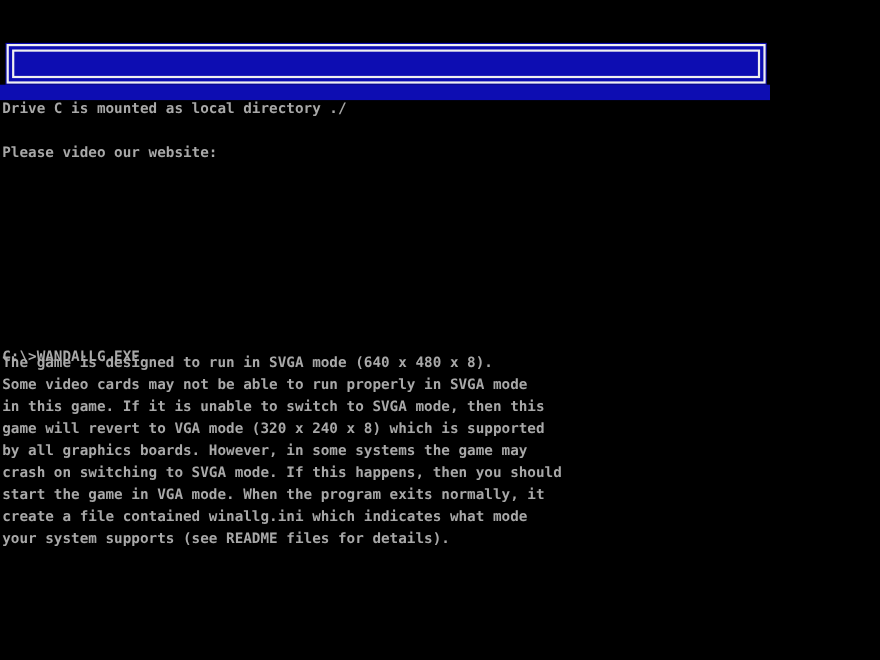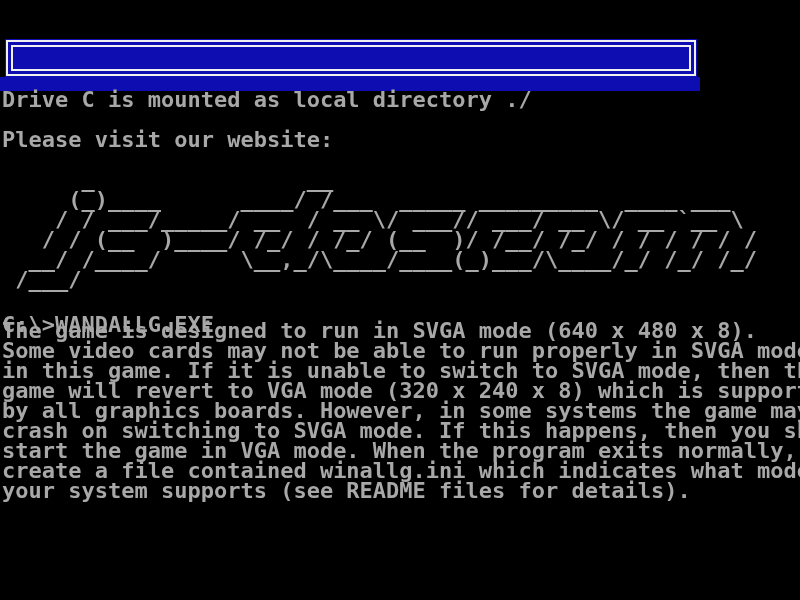--- a/index.html
+++ b/index.html
@@ -60,21 +60,21 @@
     width: 700px;
     height: 14px;
     background: #0d0db2;
   }
   
   .line {
     position: absolute;
     left: 2px;
     margin: 0;
     font-family: "DejaVu Sans Mono", "Liberation Mono", monospace;
-    font-size: 22px;
+    font-size: 13px;
     font-weight: bold;
     line-height: 20px;
     color: #a8a8a8;
     white-space: pre;
   }
   .mount   { top: 90px; }
   .website { top: 130px; }
   .art     { top: 170px; }
   .command { top: 315px; }
   .info    { top: 321px; }
@@ -98,28 +98,22 @@
           <span class="team">The DOSBox Team</span><span class="url">http://www.dosbox.com</span>
         </div>
       </div>
     </div>
   </div>
 
   <div class="banner-strip"></div>
 
   <pre class="line mount">Drive C is mounted as local directory ./</pre>
 
-  <pre class="line website">Please visit our website:</pre>
+  <pre class="line website">Please video our website:</pre>
 
-  <pre class="line art">      _                __
-     (_)____      ____/ /___  _____ _________  ____ ___
-    / / ___/_____/ __  / __ \/ ___// ___/ __ \/ __ `__ \
-   / / (__  )____/ /_/ / /_/ (__  )/ /__/ /_/ / / / / / /
-  __/ /____/      \__,_/\____/____(_)___/\____/_/ /_/ /_/
- /___/</pre>
 
   <pre class="line command">C:\&gt;WANDALLG.EXE</pre>
 
   <pre class="line info">The game is designed to run in SVGA mode (640 x 480 x 8).
 Some video cards may not be able to run properly in SVGA mode
 in this game. If it is unable to switch to SVGA mode, then this
 game will revert to VGA mode (320 x 240 x 8) which is supported
 by all graphics boards. However, in some systems the game may
 crash on switching to SVGA mode. If this happens, then you should
 start the game in VGA mode. When the program exits normally, it

